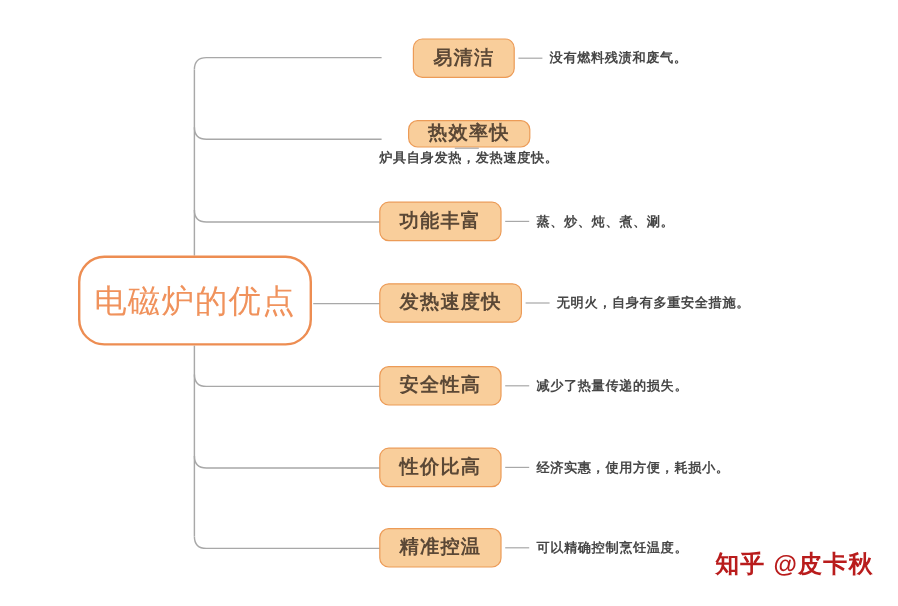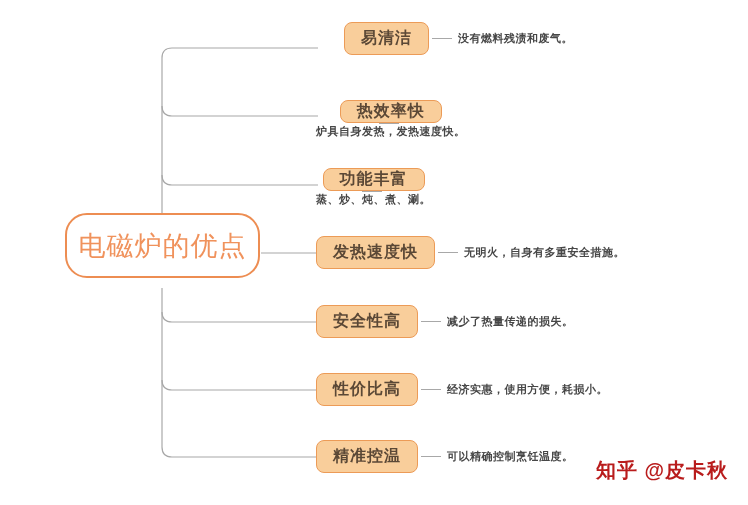--- a/index.html
+++ b/index.html
@@ -19,44 +19,44 @@
     position: absolute;
     left: 0;
     top: 0;
     pointer-events: none;
   }
   .root-node {
     position: absolute;
     left: 65px;
     top: 213px;
     width: 195px;
-    height: 65px;
+    height: 75px;
     box-sizing: border-box;
     background: #ffffff;
     border: 2px solid #ED8D52;
     border-radius: 22px;
     display: flex;
     align-items: center;
     justify-content: center;
     color: #F0925C;
     font-size: 27px;
     letter-spacing: 1px;
     white-space: nowrap;
   }
   .row {
     position: absolute;
     left: 316px;
     height: 33px;
     display: flex;
     align-items: center;
     white-space: nowrap;
   }
-  .row-1 { top: 22px; padding-left: 28px; }
+  .row-1 { top: 32px; padding-left: 28px; }
   .row-2 { top: 100px; flex-direction: column; }
-  .row-3 { top: 168px; flex-direction: column; }
+  .row-3 { top: 168px; }
   .row-4 { top: 236px; }
   .row-5 { top: 305px; }
   .row-6 { top: 373px; }
   .row-7 { top: 440px; text-align: right; }
   .node {
     height: 33px;
     box-sizing: border-box;
     background: #F9CE9B;
     border: 1.5px solid #EC9B57;
     border-radius: 8px;

